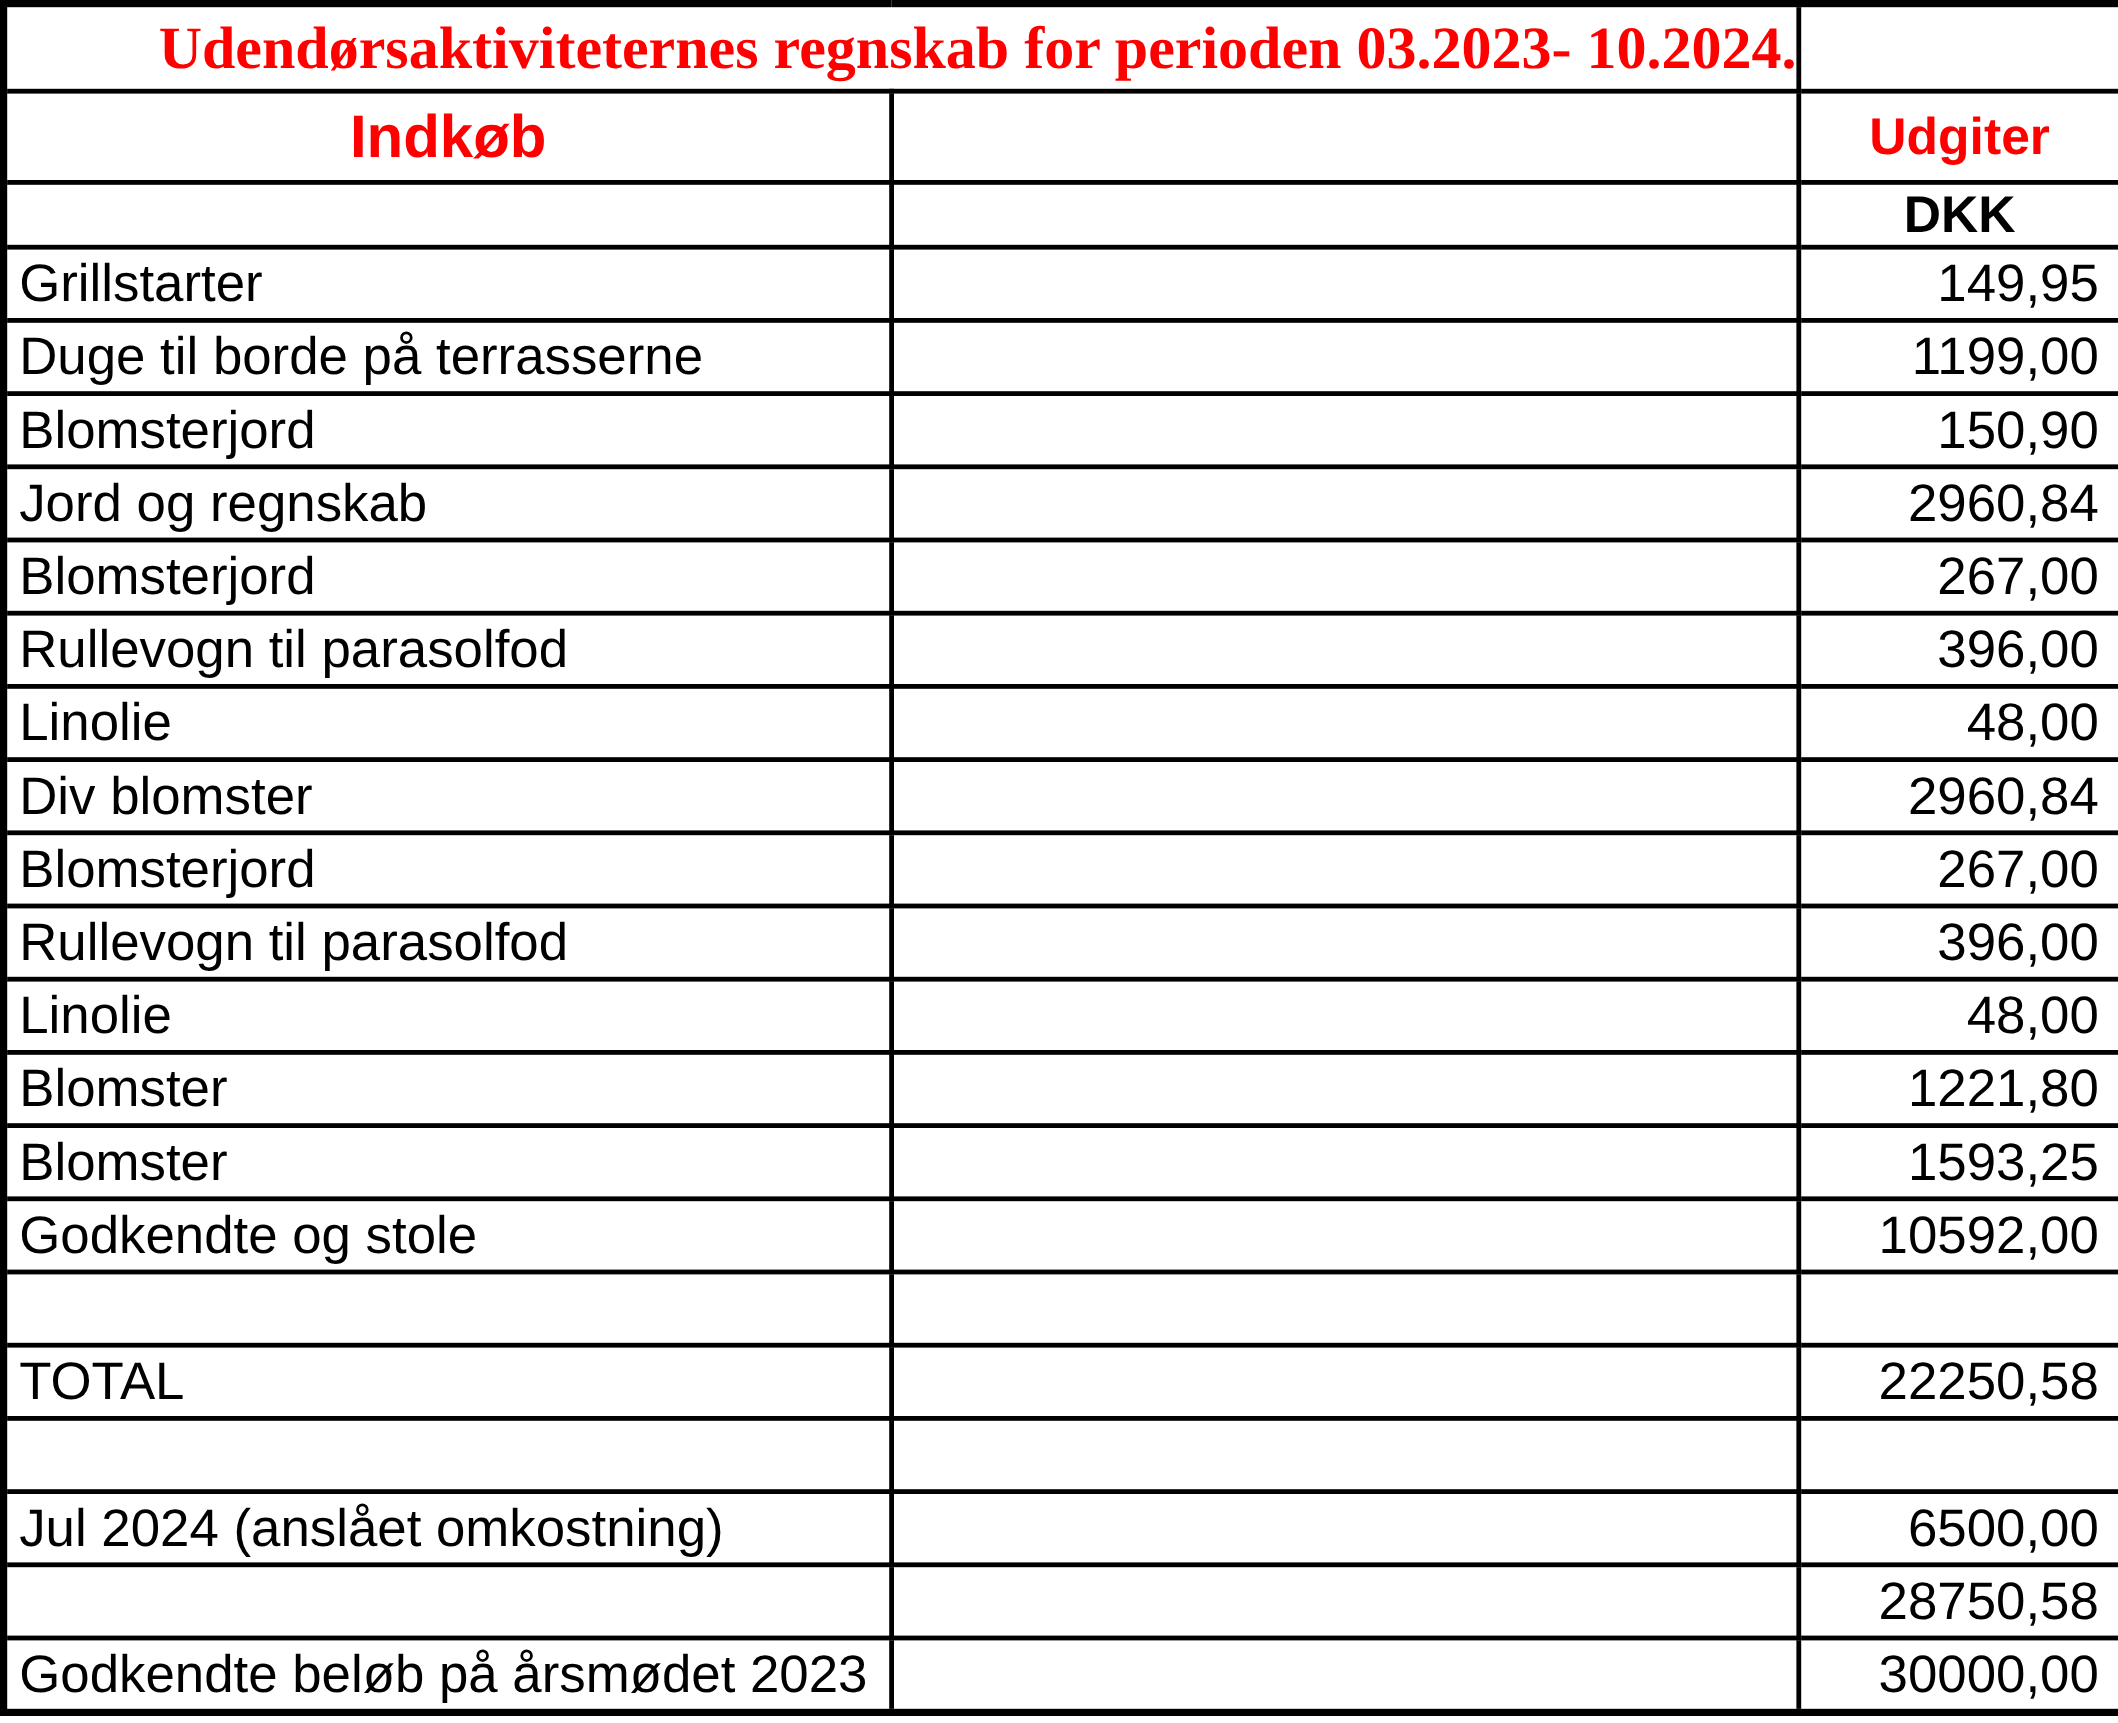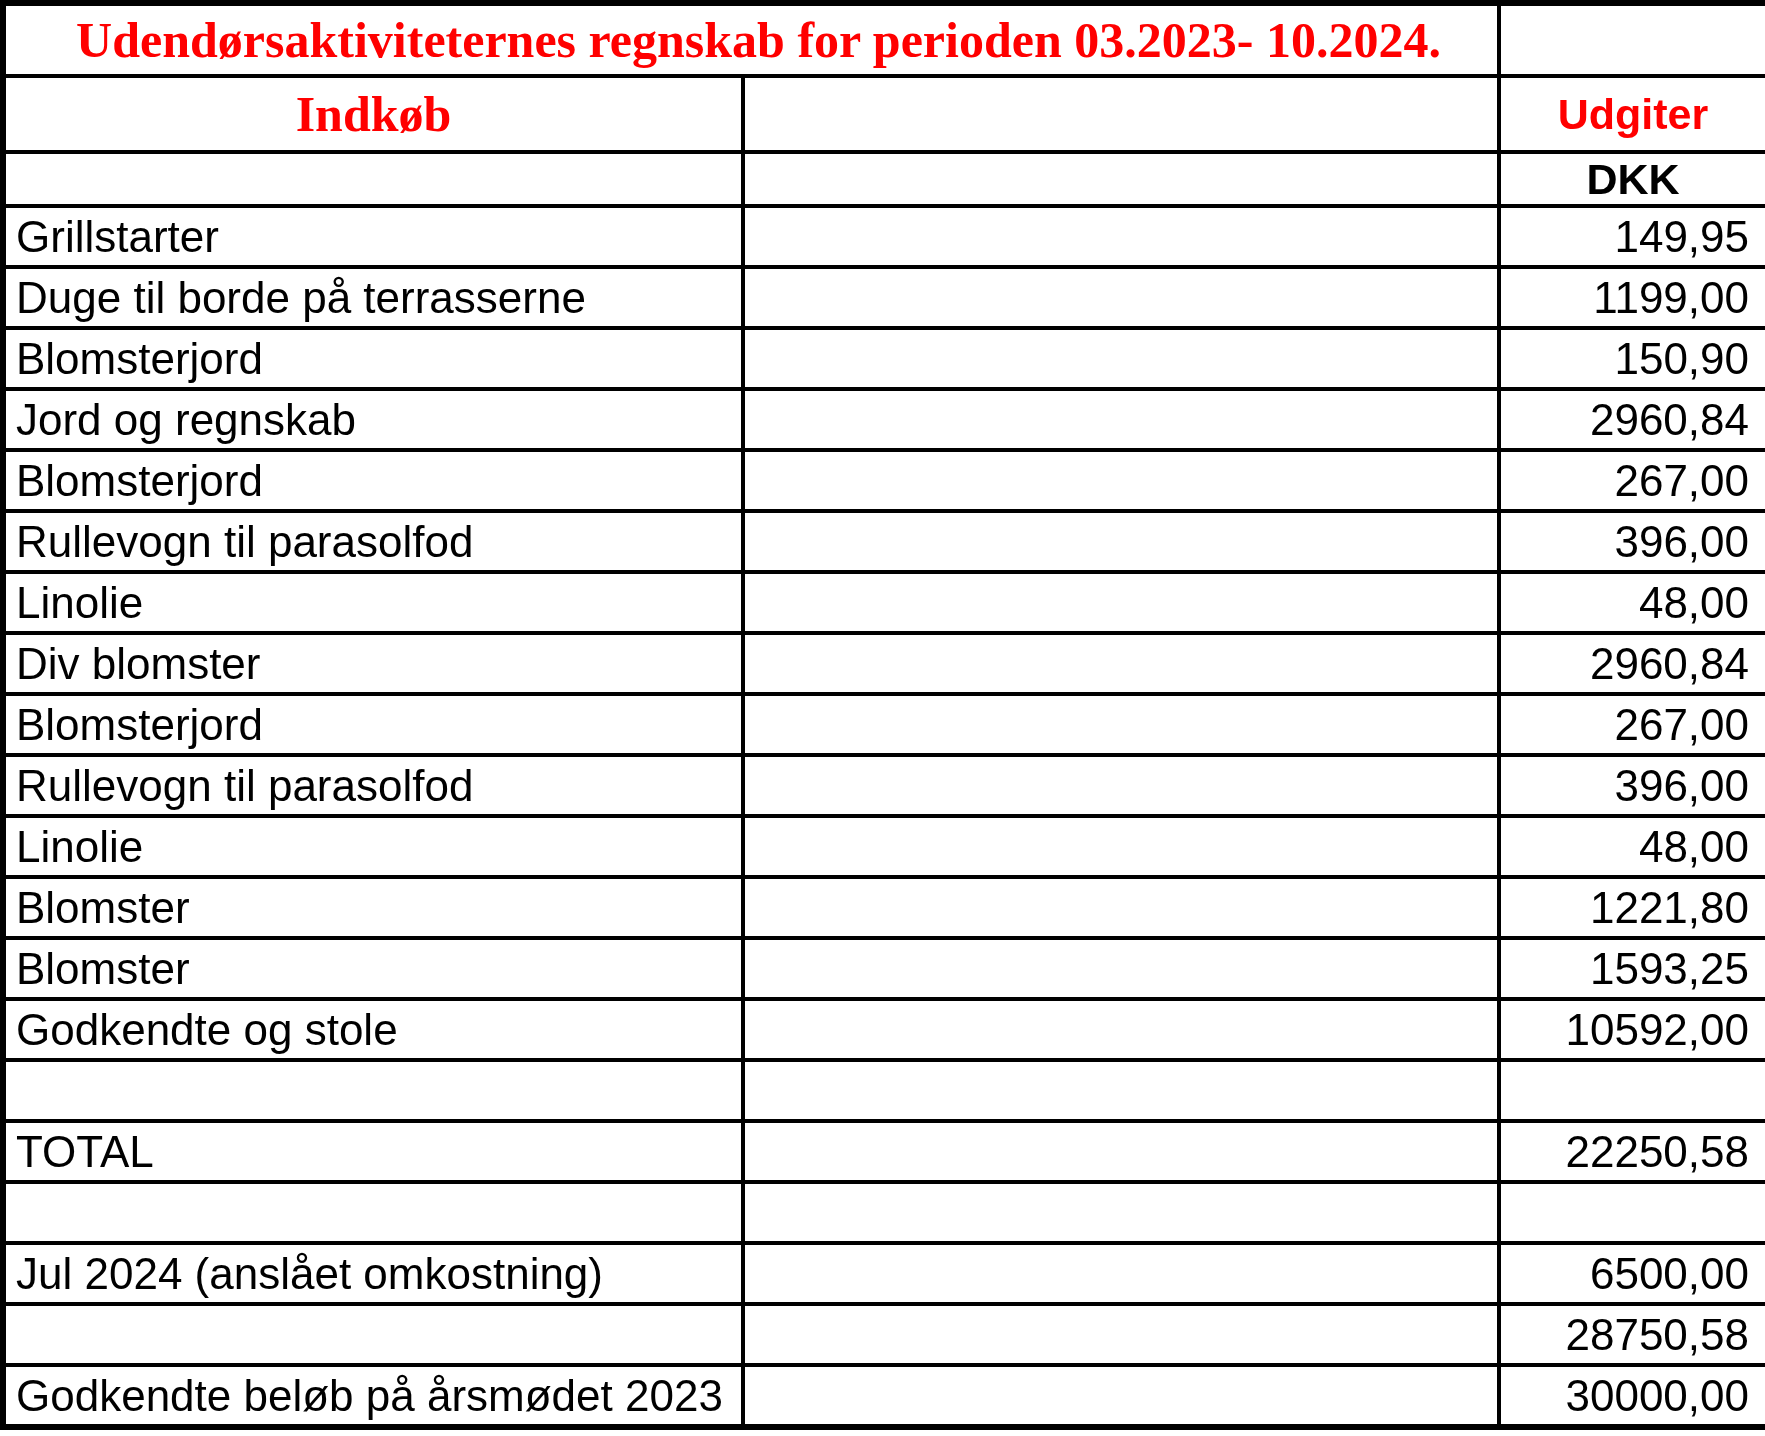--- a/index.html
+++ b/index.html
@@ -29,28 +29,28 @@
   col.c2 { width: 756px; }
   col.c3 { width: 269px; }
 
   
   tr.row-title td { height: 68px; }
   td.title-cell {
     font-family: "Liberation Serif", serif;
     font-weight: bold;
     font-size: 50px;
     color: var(--accent);
-    text-align: center;
+    text-align: right;
     padding-left: 14px;
   }
 
   
   tr.row-header td { height: 72px; }
   td.hdr-purchases {
-    font-family: Liberation Serif, serif;
+    font-family: Liberation Sans, sans-serif;
     font-weight: bold;
     font-size: 50px;
     color: var(--accent);
     text-align: center;
   }
   td.hdr-expenses {
     font-weight: bold;
     font-size: 43px;
     color: var(--accent);
     text-align: center;

